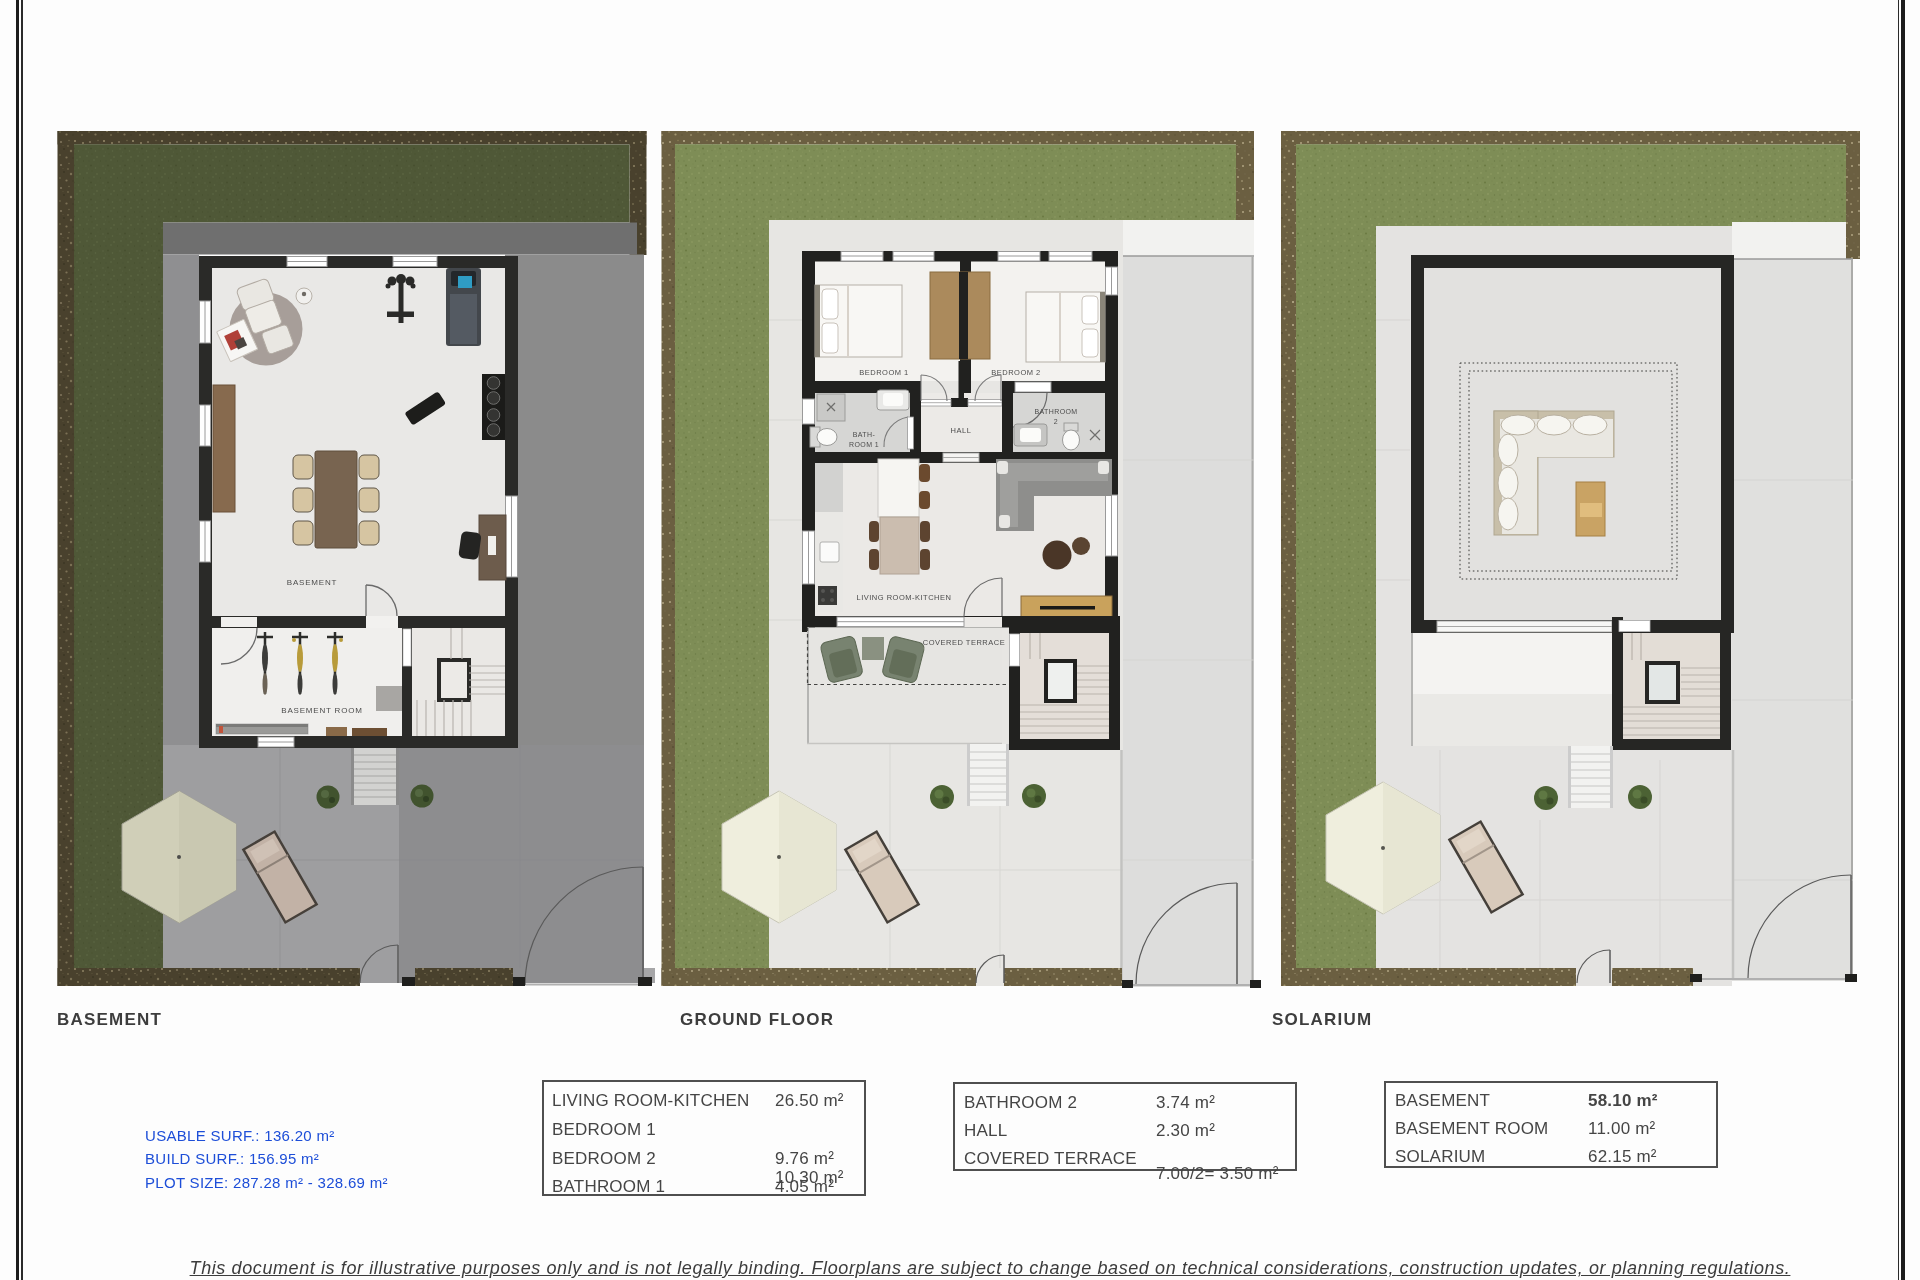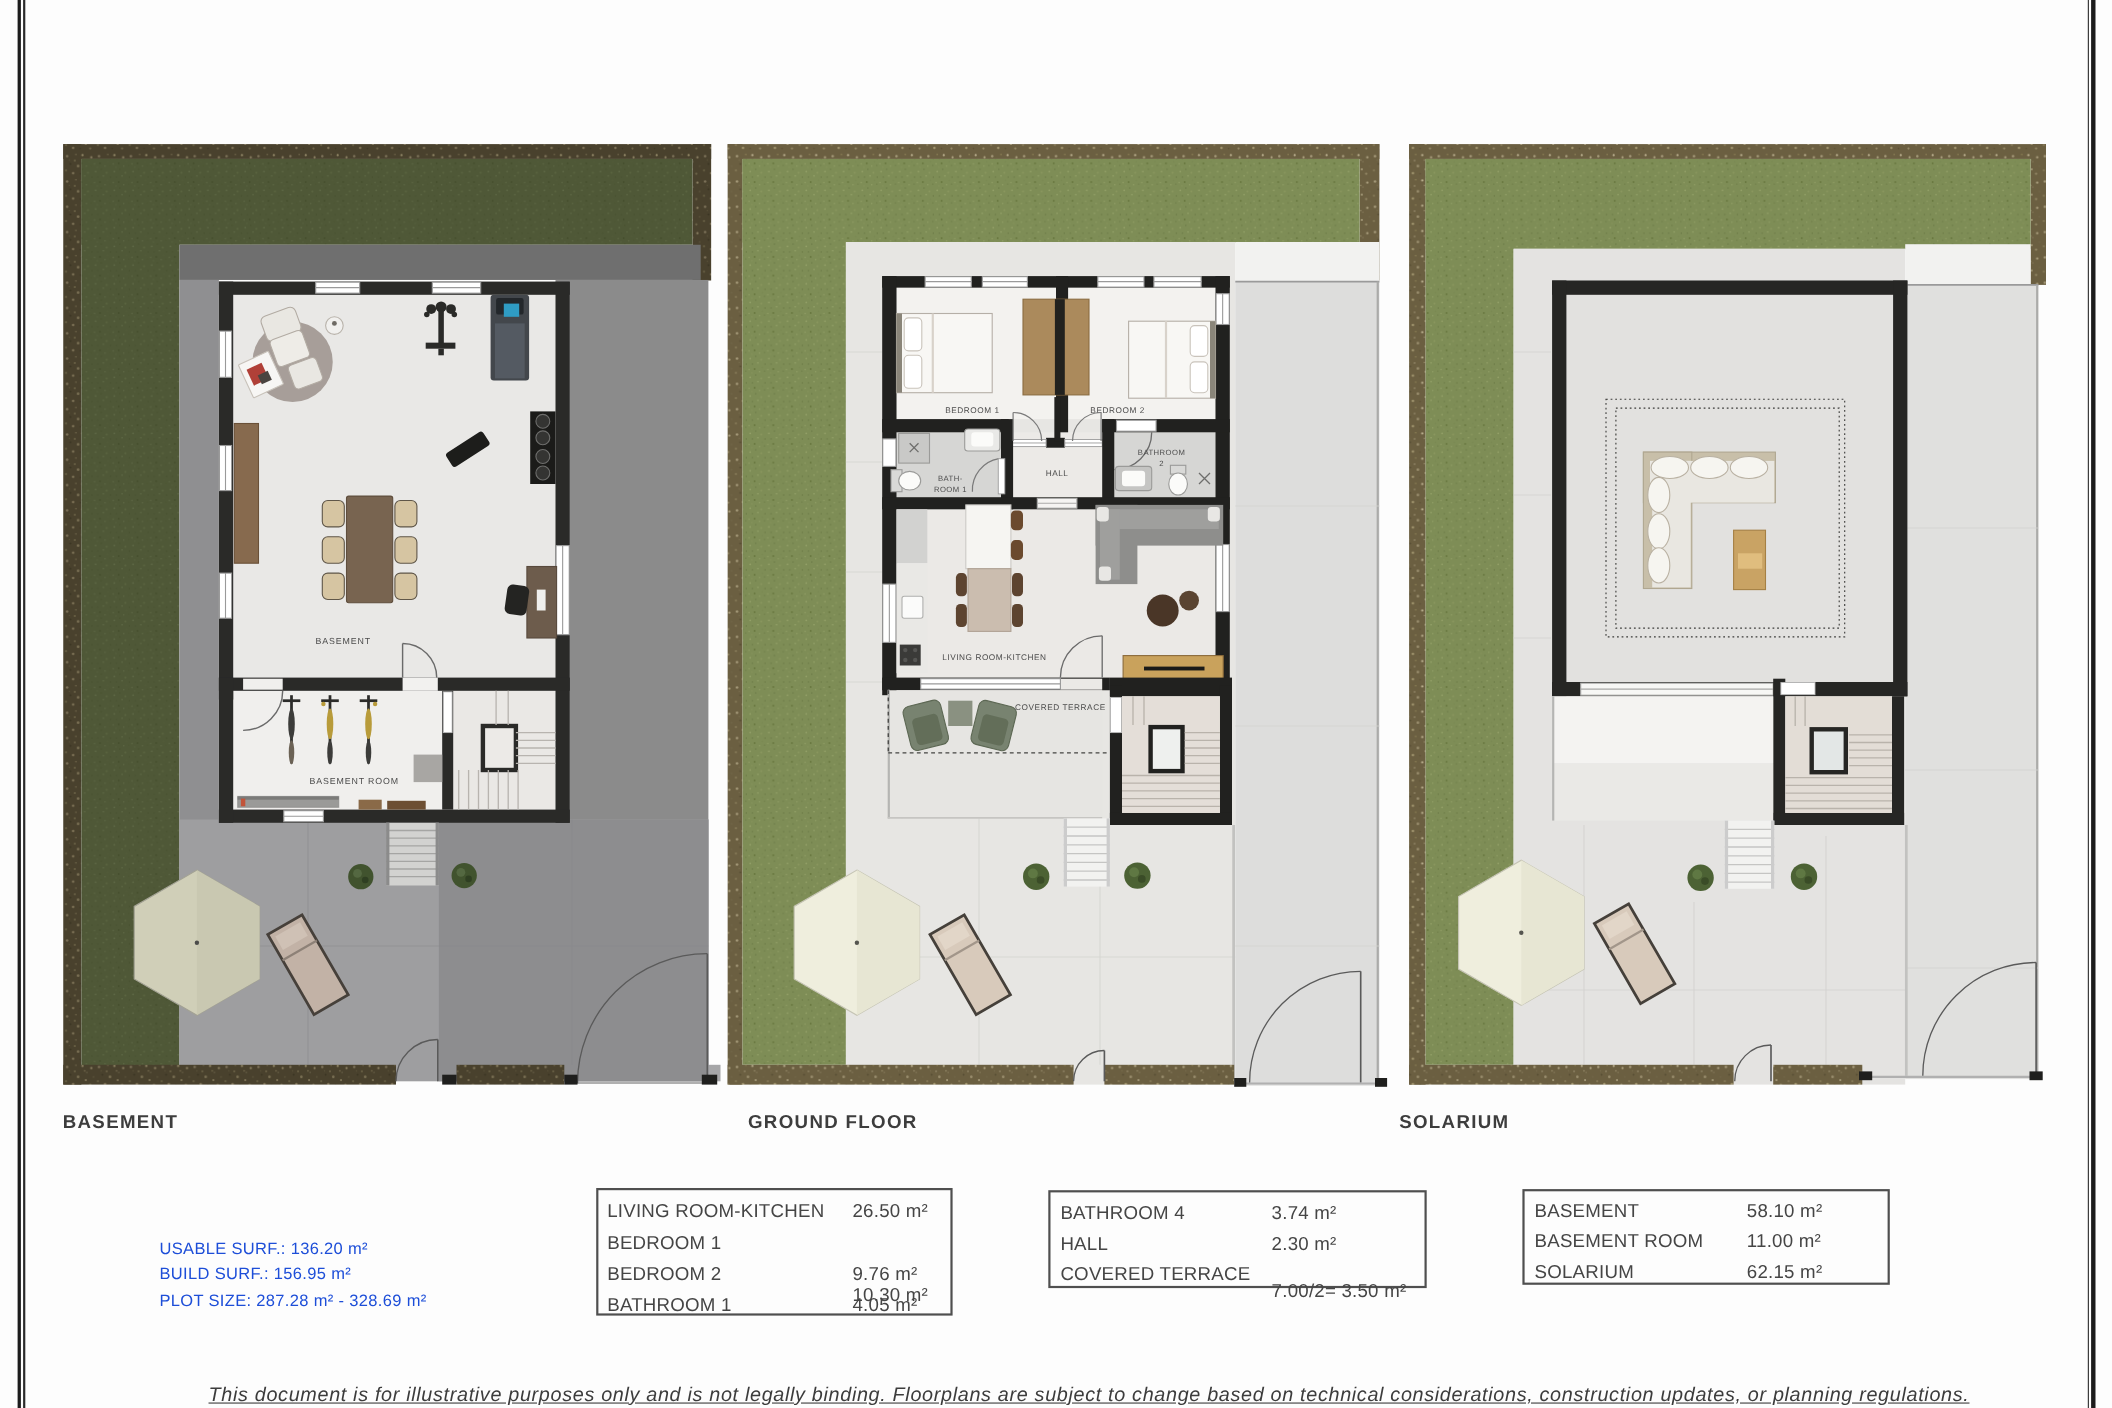--- a/index.html
+++ b/index.html
@@ -877,30 +877,30 @@
     <div class="row" style="left:231px;top:9px;">26.50 m²</div>
 <div class="row" style="left:8px;top:38px;">BEDROOM 1</div>
     <div class="row" style="left:231px;top:38px;margin-top:48px;">10.30 m²</div>
 <div class="row" style="left:8px;top:67px;">BEDROOM 2</div>
     <div class="row" style="left:231px;top:67px;">9.76 m²</div>
 <div class="row" style="left:8px;top:95px;">BATHROOM 1</div>
     <div class="row" style="left:231px;top:95px;">4.05 m²</div>
 </div>
 
 <div class="tbl" style="left:953px;top:1082px;width:340px;height:85px;">
-<div class="row" style="left:9px;top:9px;">BATHROOM 4</div>
+<div class="row" style="left:9px;top:9px;">BATHROOM 2</div>
     <div class="row" style="left:201px;top:9px;">3.74 m²</div>
 <div class="row" style="left:9px;top:37px;">HALL</div>
     <div class="row" style="left:201px;top:37px;text-align:center;">2.30 m²</div>
 <div class="row" style="left:9px;top:65px;">COVERED TERRACE</div>
     <div class="row" style="left:201px;top:65px;margin-top:15px;">7.00/2= 3.50 m²</div>
 </div>
 
 <div class="tbl" style="left:1384px;top:1081px;width:330px;height:83px;">
 <div class="row" style="left:9px;top:8px;">BASEMENT</div>
-    <div class="row" style="left:202px;top:8px;">58.10 m²</div>
+    <div class="row" style="left:202px;top:8px;font-weight:bold;">58.10 m²</div>
 <div class="row" style="left:9px;top:36px;">BASEMENT ROOM</div>
     <div class="row" style="left:202px;top:36px;">11.00 m²</div>
 <div class="row" style="left:9px;top:64px;">SOLARIUM</div>
     <div class="row" style="left:202px;top:64px;">62.15 m²</div>
 </div>
 
 <div class="foot" style="left:160px;top:1258px;width:1660px;">This document is for illustrative purposes only and is not legally binding. Floorplans are subject to change based on technical considerations, construction updates, or planning regulations.</div>
 
 </body></html>

